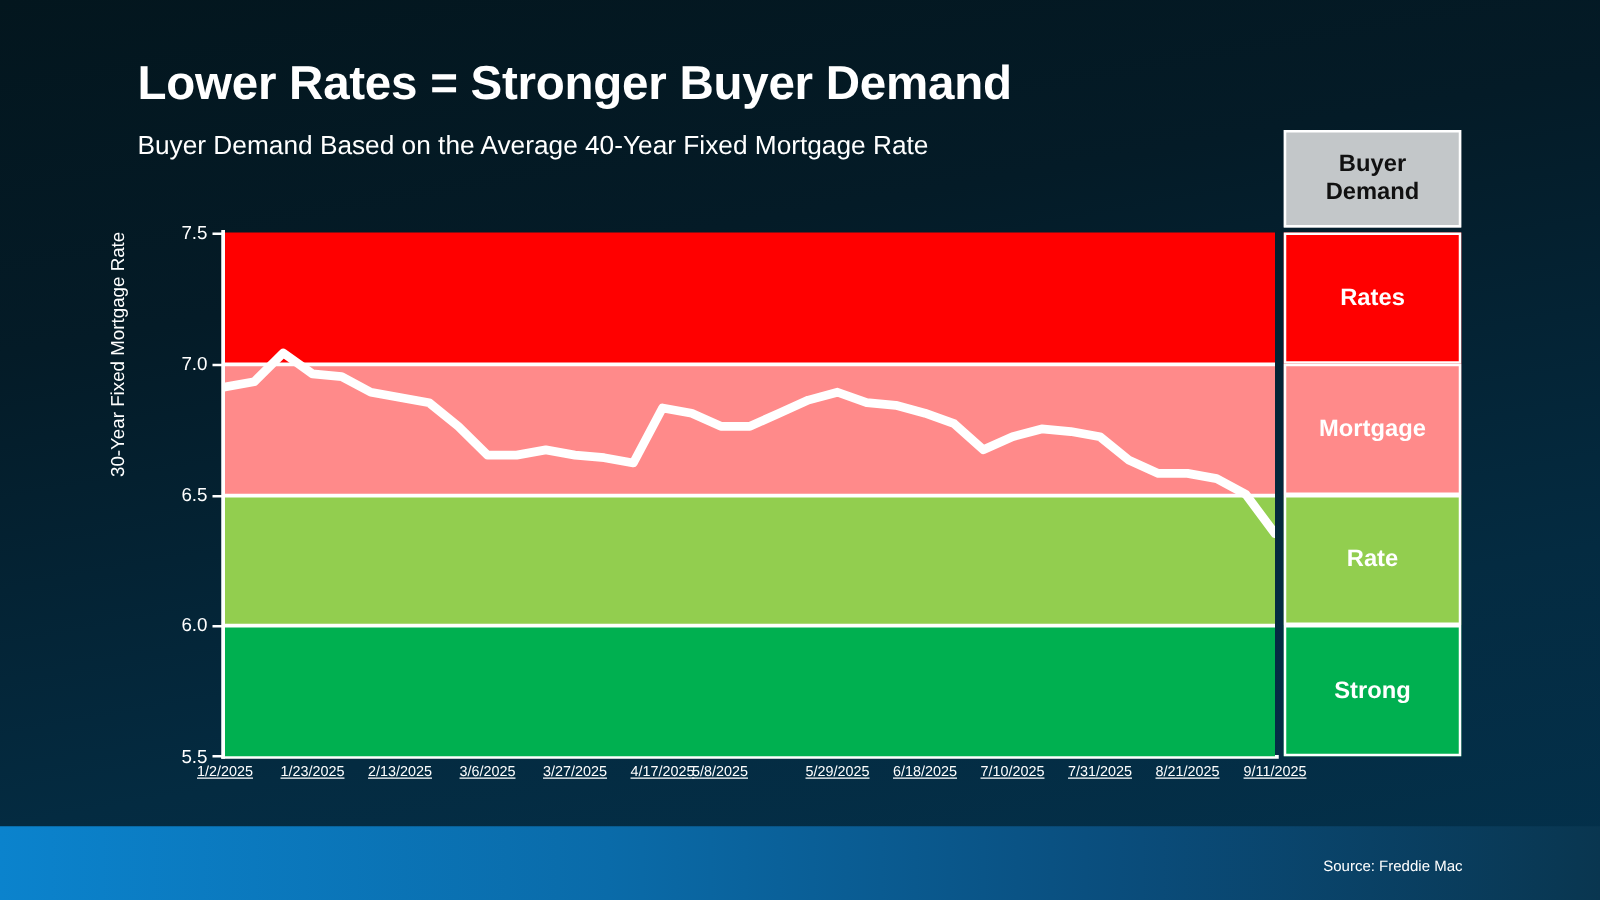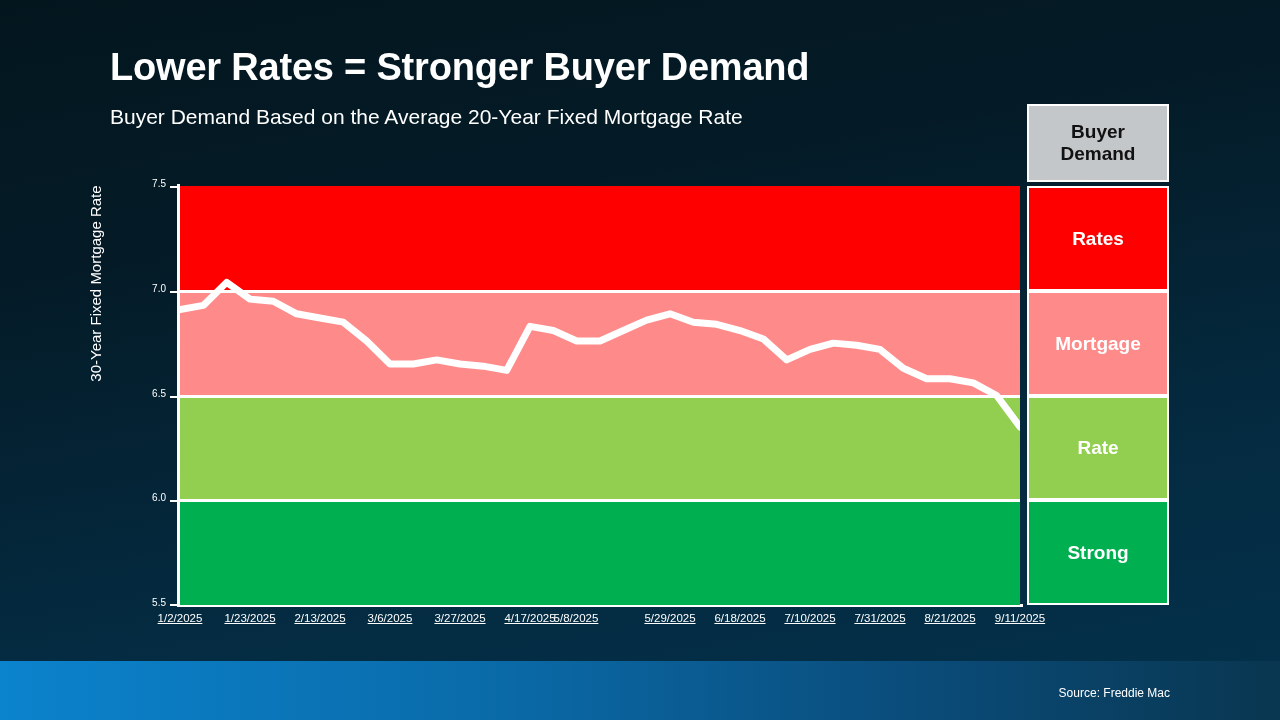--- a/index.html
+++ b/index.html
@@ -90,21 +90,21 @@
     position: absolute;
     left: 170px;
     width: 9px;
     height: 2px;
     background: #ffffff;
   }
 
   .ylabel {
     position: absolute;
     right: 0;
-    font-size: 10px;
+    font-size: 15px;
     color: #ffffff;
     text-align: right;
     white-space: nowrap;
   }
   #ylabels {
     position: absolute;
     left: 120px;
     top: 0;
     width: 46px;
     height: 720px;
@@ -201,21 +201,21 @@
     color: #ffffff;
     white-space: nowrap;
   }
 </style>
 </head>
 <body>
 
 <div id="slide">
 
   <div id="title">Lower Rates = Stronger Buyer Demand</div>
-  <div id="subtitle">Buyer Demand Based on the Average 20-Year Fixed Mortgage Rate</div>
+  <div id="subtitle">Buyer Demand Based on the Average 40-Year Fixed Mortgage Rate</div>
 
   <div id="yaxis-title">30-Year Fixed Mortgage Rate</div>
 
   <div id="ylabels">
     <div class="ylabel" style="top:178px">7.5</div>
     <div class="ylabel" style="top:283px">7.0</div>
     <div class="ylabel" style="top:388px">6.5</div>
     <div class="ylabel" style="top:492px">6.0</div>
     <div class="ylabel" style="top:597px">5.5</div>
   </div>

